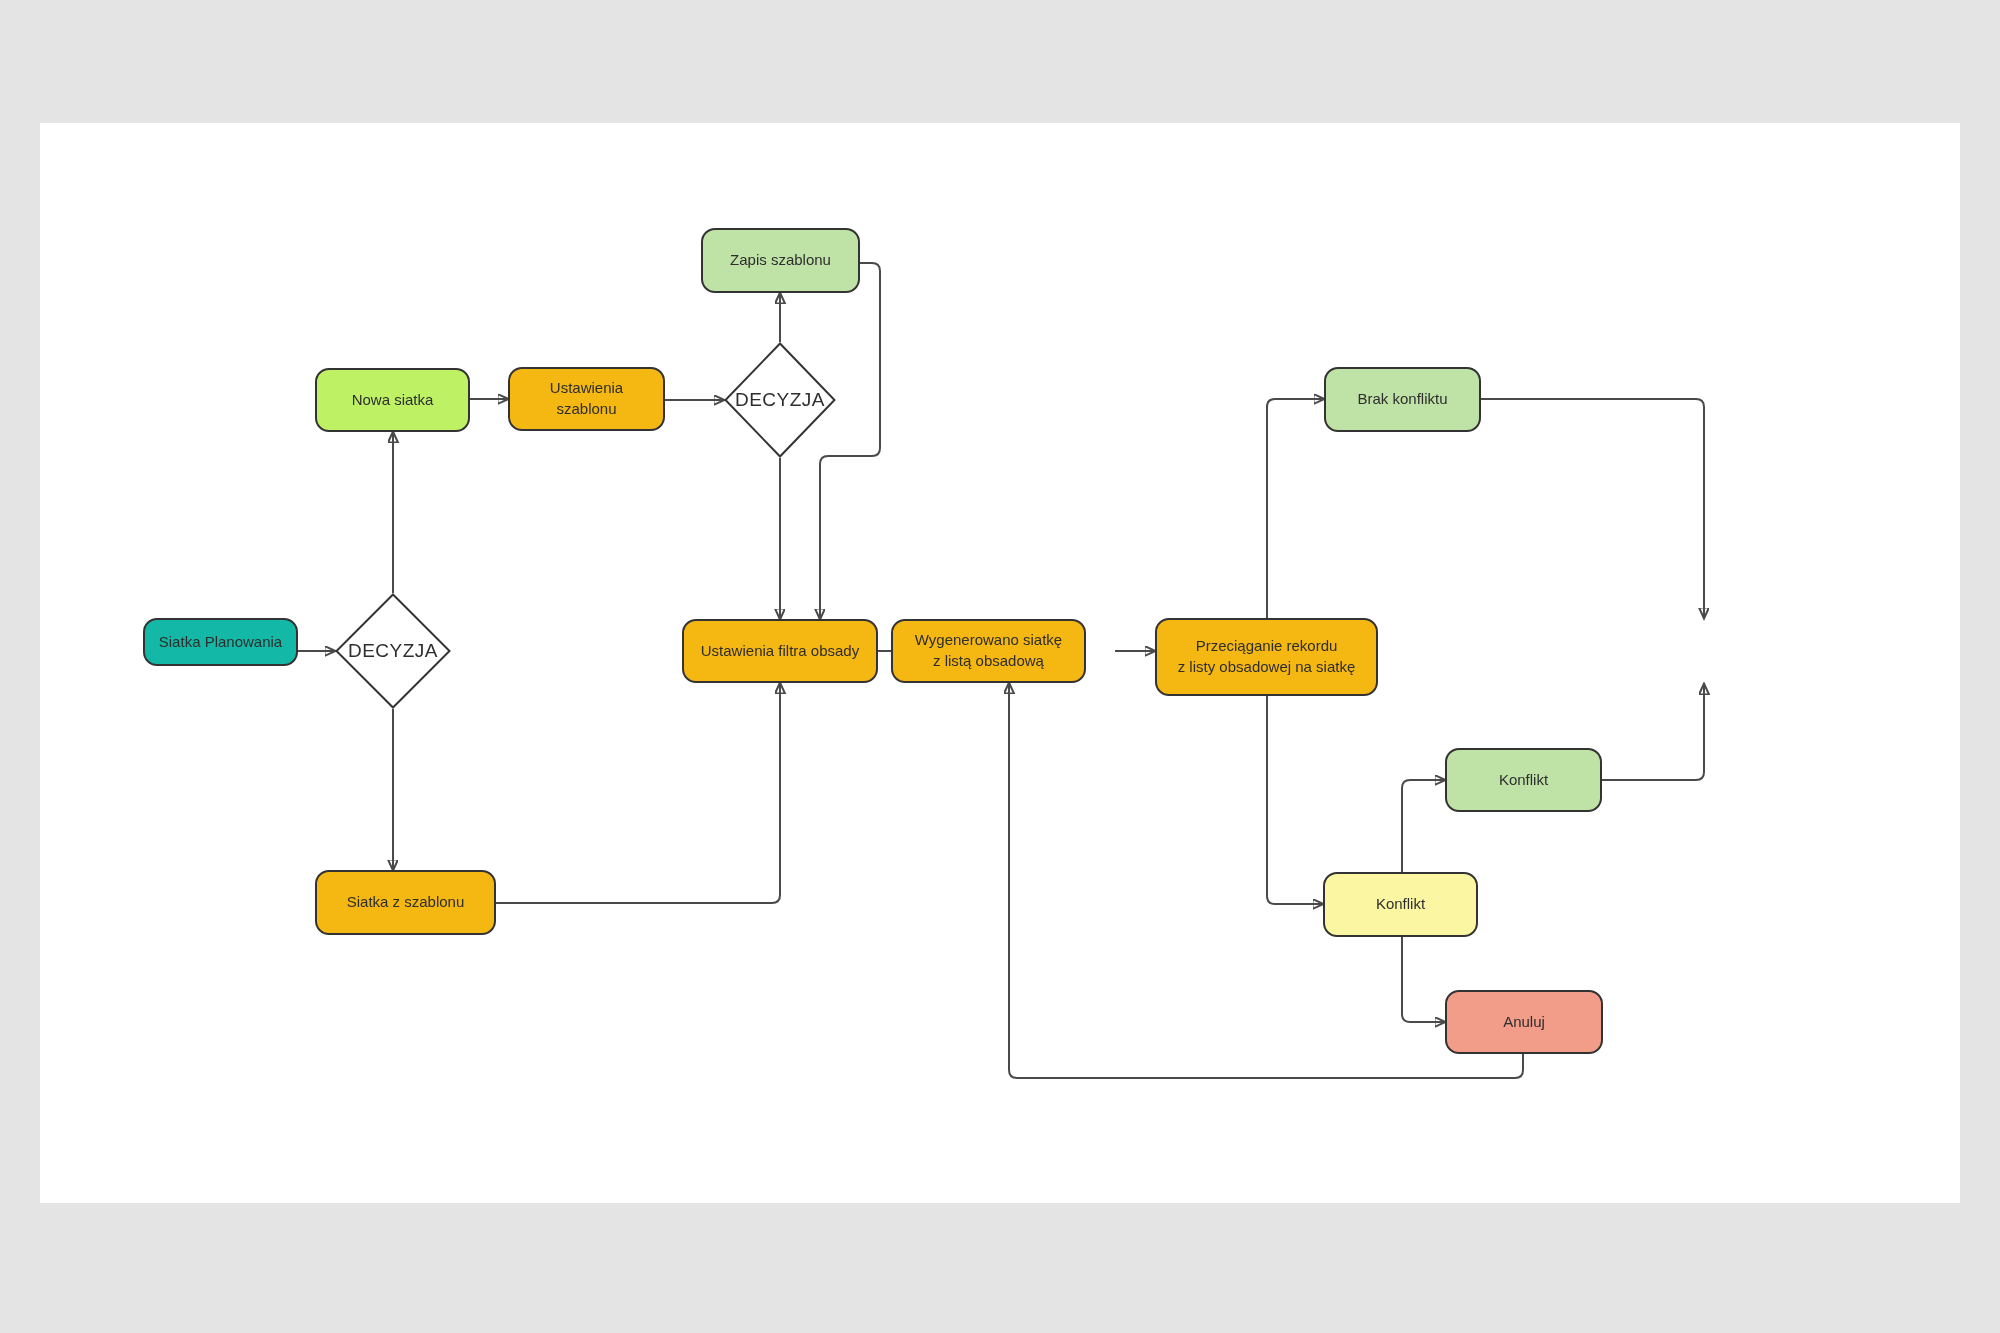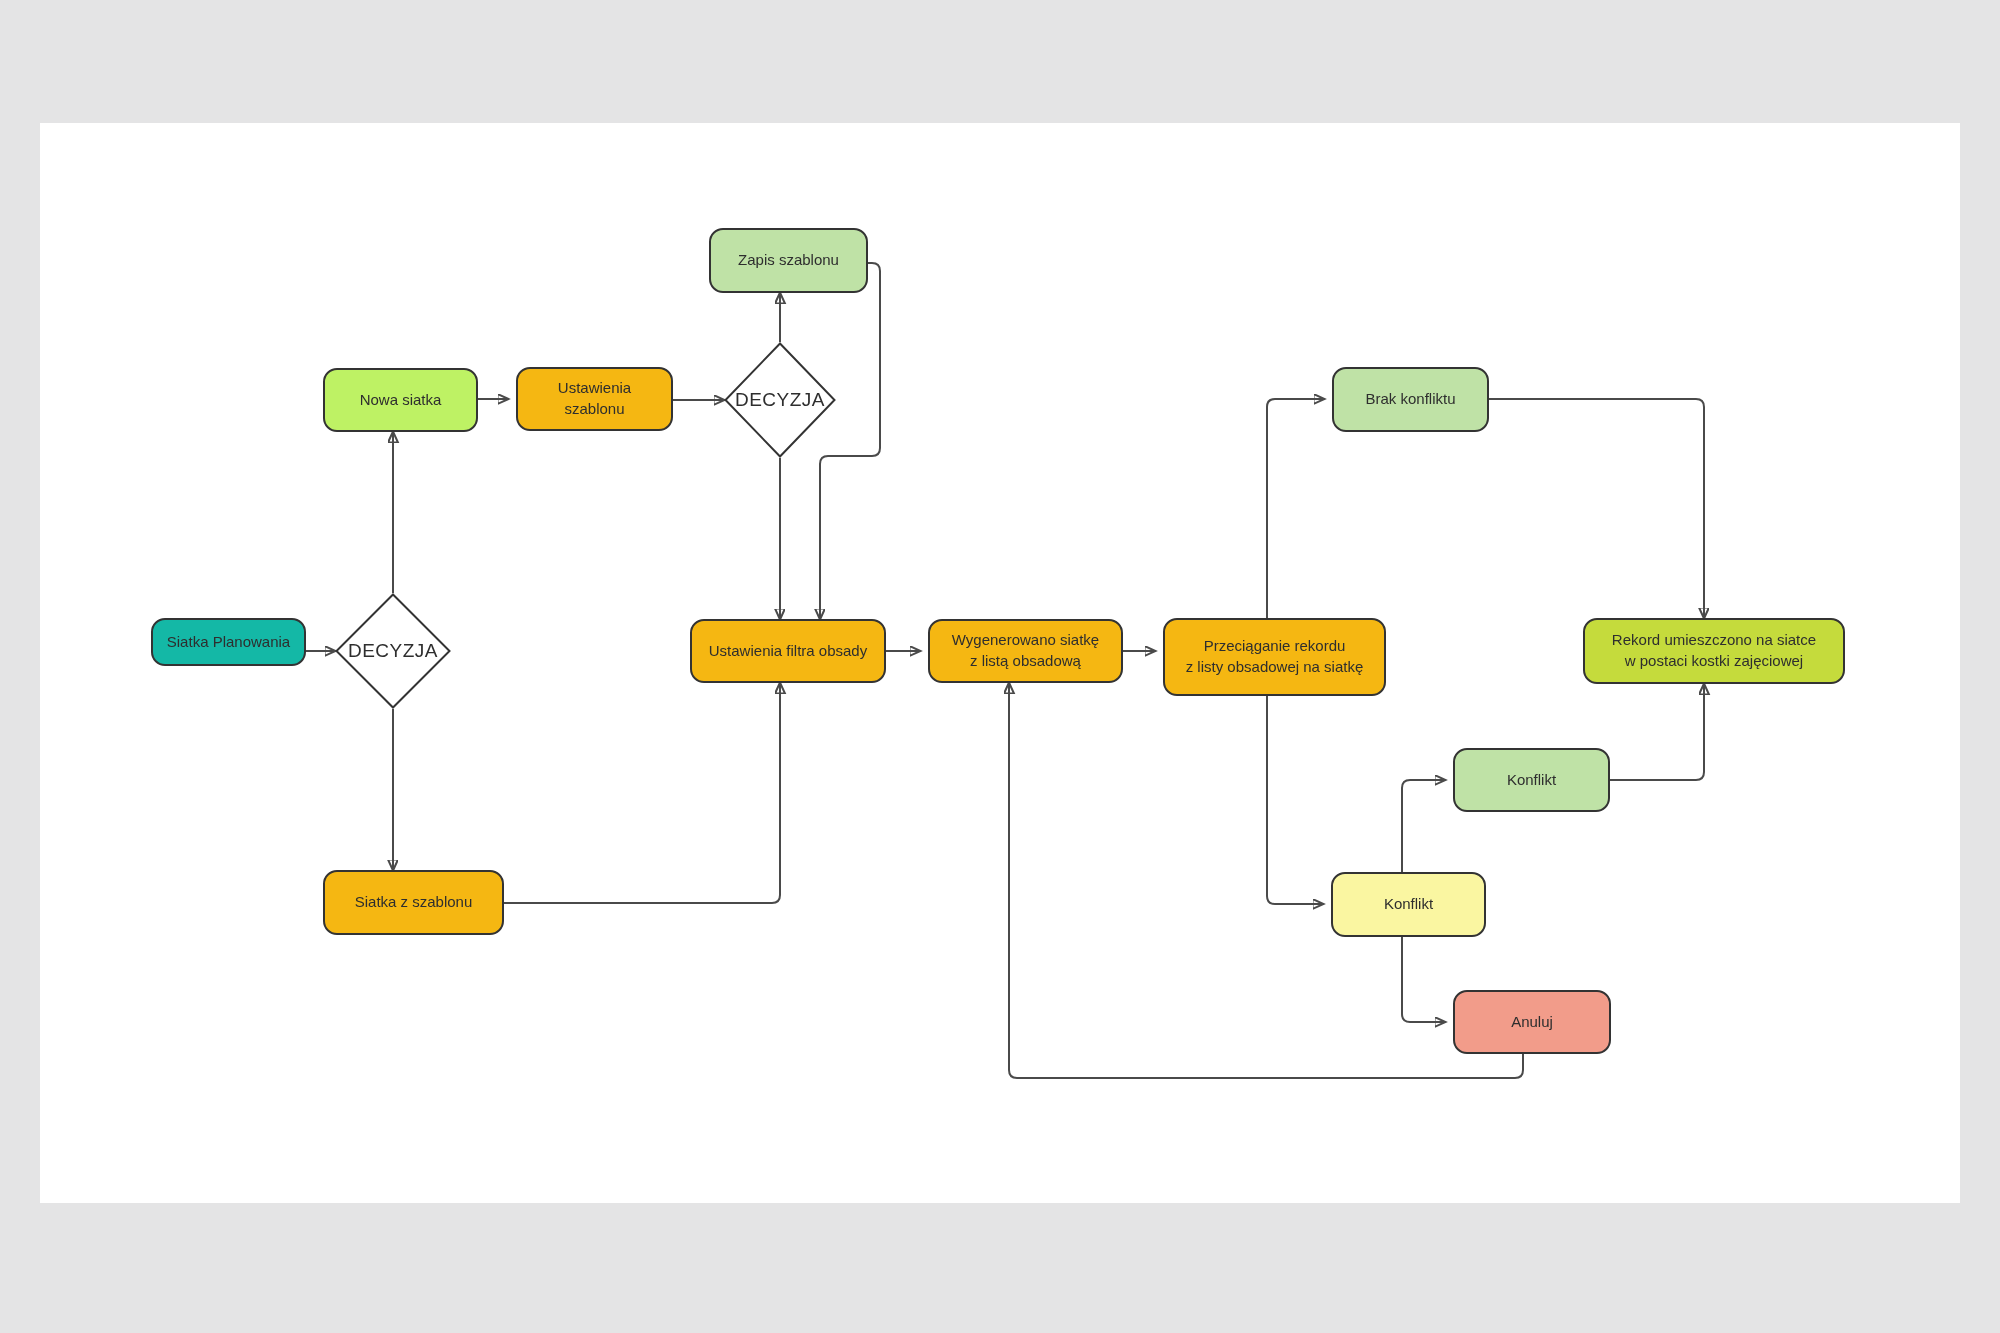--- a/index.html
+++ b/index.html
@@ -19,21 +19,21 @@
     position:absolute;left:0;top:0;width:1920px;height:1080px;
   }
   .edges path{
     fill:none;stroke:#4a4a4a;stroke-width:2;
   }
   .node{
     position:absolute;box-sizing:border-box;
     border:2px solid #333333;border-radius:14px;
     display:flex;align-items:center;justify-content:center;
     text-align:center;padding:4px 10px;
-    font-size:15px;color:#2e2e2e;line-height:1.38;margin-left:8px;
+    font-size:15px;color:#2e2e2e;line-height:1.38;
   }
   .lbl{white-space:pre-line;}
   .diamond{
     position:absolute;box-sizing:border-box;
   }
   .diamond svg{position:absolute;left:0;top:0;width:100%;height:100%;}
   .diamond .lbl{
     position:absolute;left:0;top:0;right:0;bottom:0;
     display:flex;align-items:center;justify-content:center;
     font-size:19px;color:#2e2e2e;letter-spacing:0.5px;
@@ -98,38 +98,34 @@
   </div>
 
   <div class="node" style="left:661px;top:105px;width:159px;height:65px;background:#bfe2a6">
     <span class="lbl">Zapis szablonu</span>
   </div>
 
   <div class="node" style="left:642px;top:496px;width:196px;height:64px;background:#f5b712">
     <span class="lbl">Ustawienia filtra obsady</span>
   </div>
 
-  <div class="node" style="left:880px;top:496px;width:195px;height:64px;background:#f5b712">
+  <div class="node" style="left:851px;top:496px;width:195px;height:64px;background:#f5b712">
     <span class="lbl">Wygenerowano siatkę
 z listą obsadową</span>
   </div>
 
   <div class="node" style="left:1115px;top:495px;width:223px;height:78px;background:#f5b712">
     <span class="lbl">Przeciąganie rekordu
 z listy obsadowej na siatkę</span>
   </div>
 
   <div class="node" style="left:1284px;top:244px;width:157px;height:65px;background:#bfe2a6">
     <span class="lbl">Brak konfliktu</span>
   </div>
 
-  <div class="node" style="left:1535px;top:495px;width:262px;height:66px;background:#c5db3c">
-    <span class="lbl">Rekord umieszczono na siatce
-w postaci kostki zajęciowej</span>
-  </div>
 
   <div class="node" style="left:1405px;top:625px;width:157px;height:64px;background:#bfe2a6">
     <span class="lbl">Konflikt</span>
   </div>
 
   <div class="node" style="left:1283px;top:749px;width:155px;height:65px;background:#faf6a1">
     <span class="lbl">Konflikt</span>
   </div>
 
   <div class="node" style="left:1405px;top:867px;width:158px;height:64px;background:#f29c8a">

